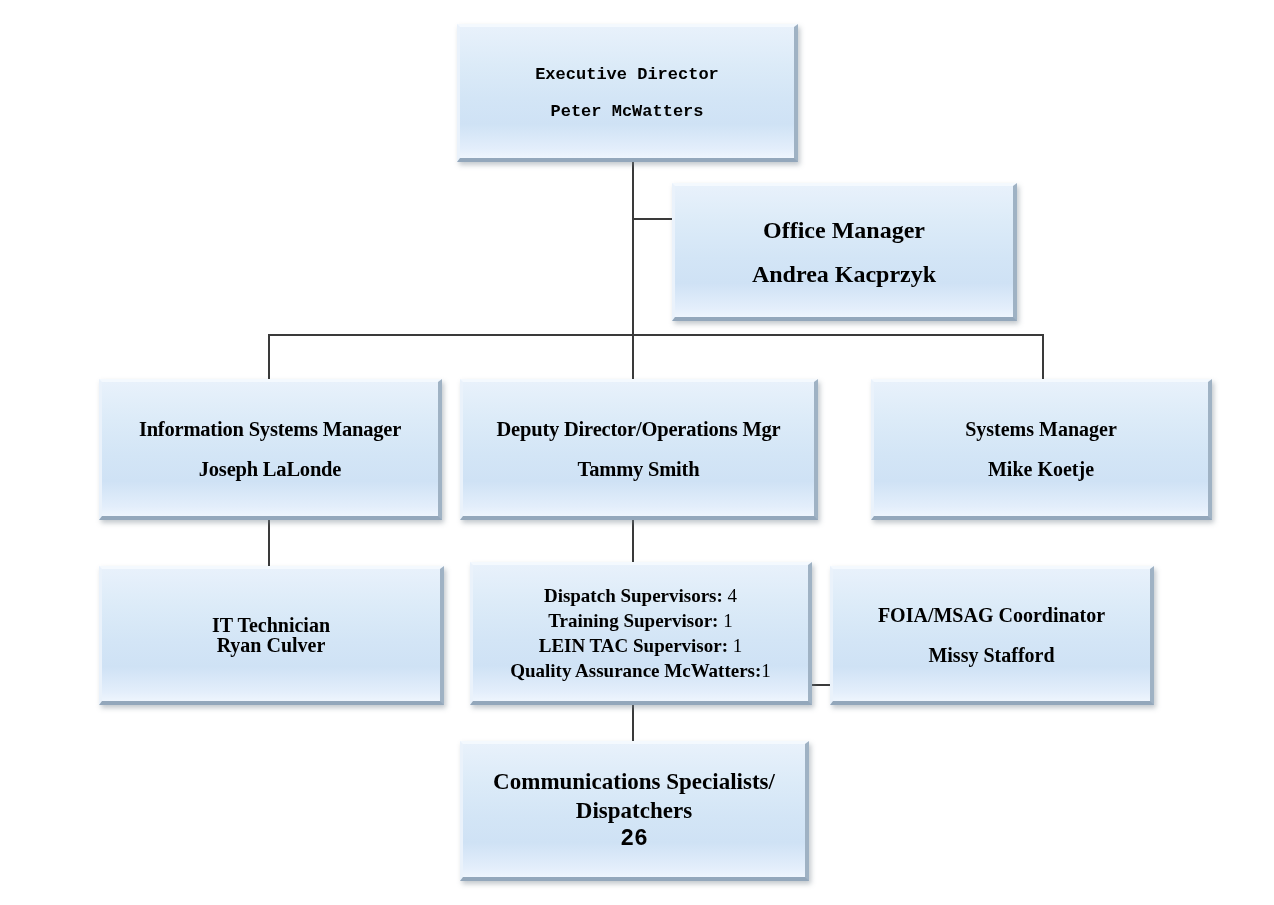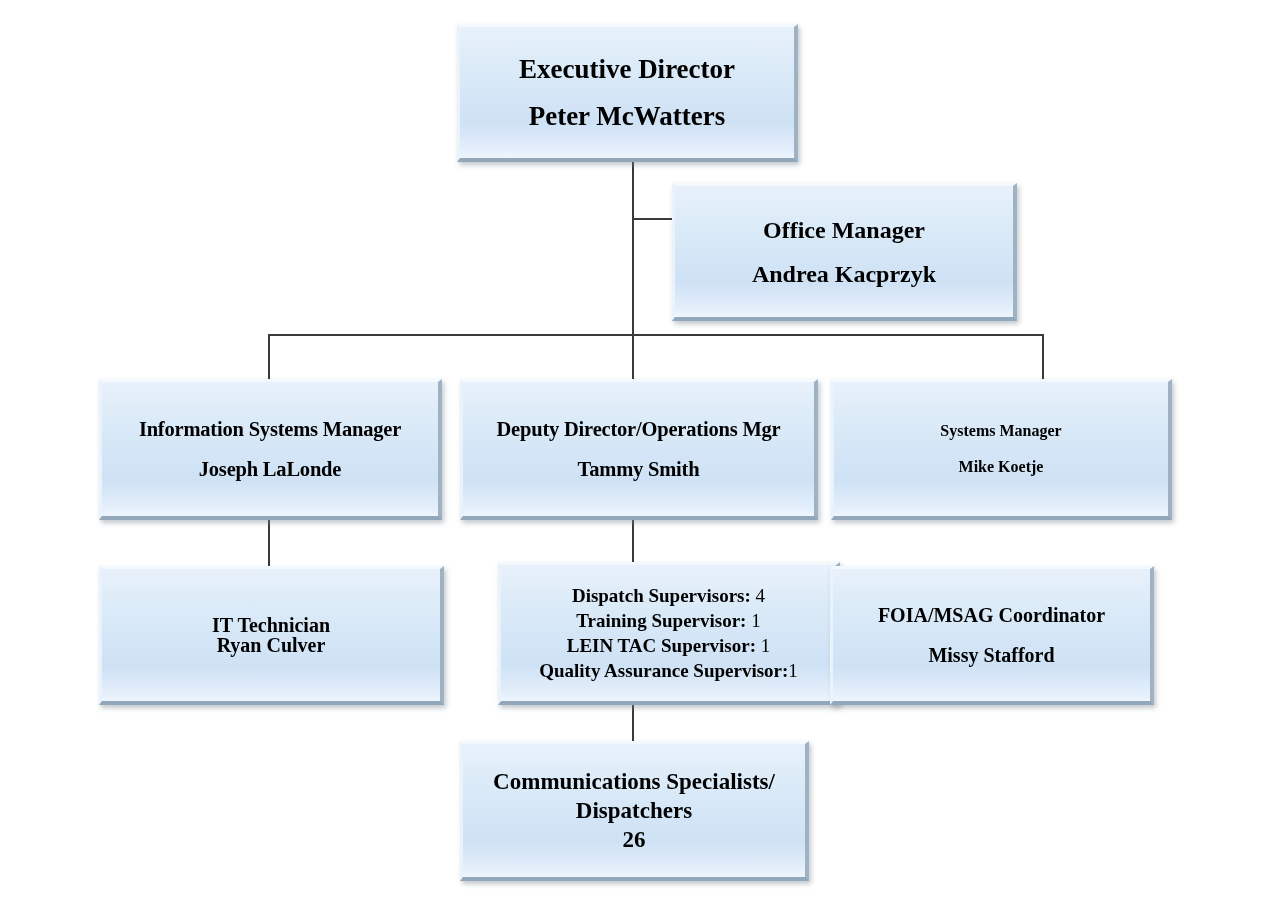--- a/index.html
+++ b/index.html
@@ -61,23 +61,23 @@
   .node .line {
     display: block;
     white-space: nowrap;
   }
 
   
   .node.loose .line + .line { margin-top: 20px; }
   .node.tight .line + .line { margin-top: 0; }
 
   
-  .t-exec   { font-size: 27px; }
+  .t-exec   { font-size: 17px; font-family: Liberation Mono, monospace; }
   .t-office { font-size: 24px; }
-  .t-mgr    { font-size: 16px; }
+  .t-mgr    { font-size: 20px; margin-left: 40px; }
   .t-mgr-wide { font-size: 20.5px; letter-spacing: -0.2px; }
   .t-sub    { font-size: 20px; }
   .t-comm   { font-size: 23px; }
 
   
   .node .overflow {
     margin-left: -22px;
     margin-right: -22px;
   }
   .node .overflow-sm {
@@ -141,39 +141,39 @@
   <div class="node loose t-mgr" style="left:831px; top:379px; width:341px; height:141px;">
     <span class="line">Systems Manager</span>
     <span class="line">Mike Koetje</span>
   </div>
 
   <div class="node tight t-sub" style="left:99px; top:566px; width:345px; height:139px;">
     <span class="line">IT Technician</span>
     <span class="line">Ryan Culver</span>
   </div>
 
-  <div class="node sup-list" style="left:498px; top:562px; width:342px; height:143px;">
+  <div class="node sup-list" style="left:470px; top:562px; width:342px; height:143px;">
     <span class="line">
       <span>Dispatch Supervisors:</span><span class="sup-count"> 4</span>
     </span>
     <span class="line">
       <span>Training Supervisor:</span><span class="sup-count"> 1</span>
     </span>
     <span class="line">
       <span>LEIN TAC Supervisor:</span><span class="sup-count"> 1</span>
     </span>
     <span class="line overflow-sm">
-      <span>Quality Assurance Supervisor:</span><span class="sup-count">1</span>
+      <span>Quality Assurance McWatters:</span><span class="sup-count">1</span>
     </span>
   </div>
 
   <div class="node loose t-sub" style="left:830px; top:566px; width:324px; height:139px;">
     <span class="line">FOIA/MSAG Coordinator</span>
     <span class="line">Missy Stafford</span>
   </div>
 
   <div class="node t-comm" style="left:460px; top:741px; width:349px; height:140px;">
     <span class="line">Communications Specialists/</span>
     <span class="line" style="margin-top:6px;">Dispatchers</span>
-    <span class="line" style="margin-top:6px;">26</span>
+    <span class="line" style="margin-top:6px;font-family:Liberation Mono, monospace;">26</span>
   </div>
 
 </div>
 
 </body></html>

